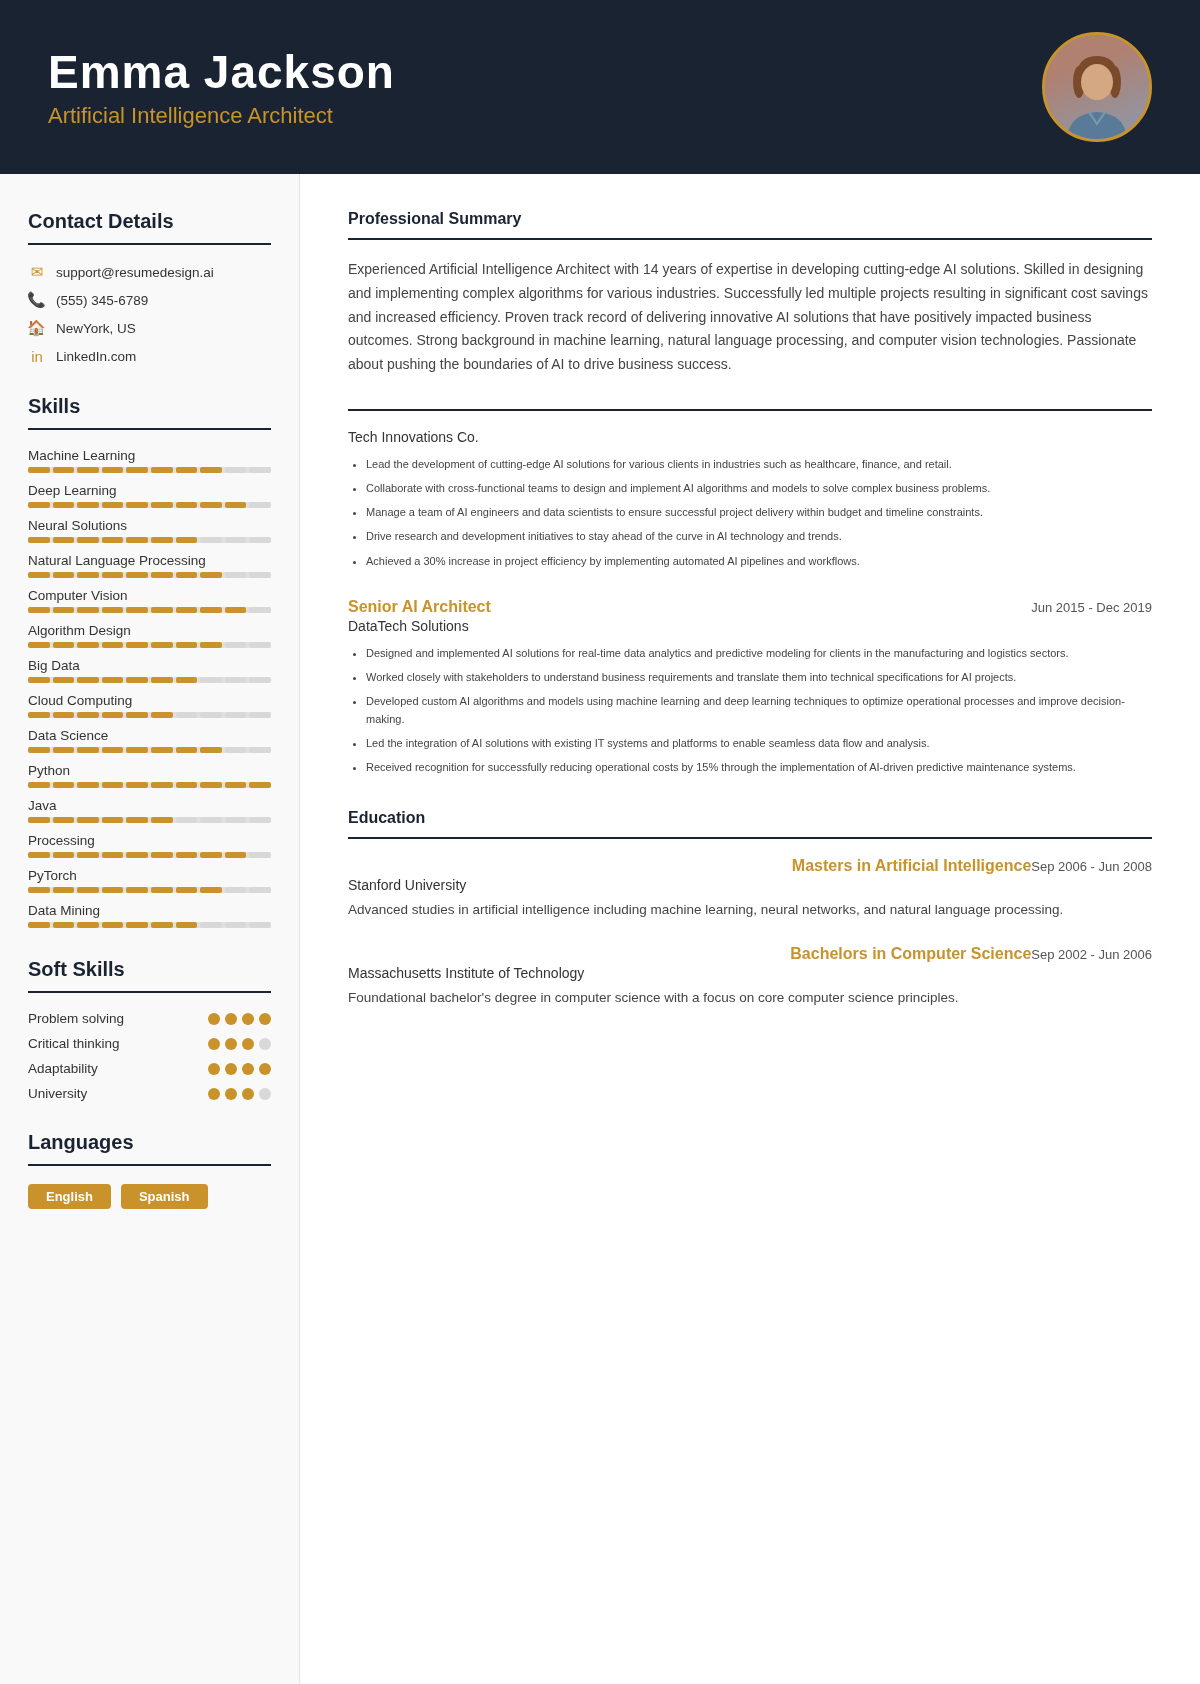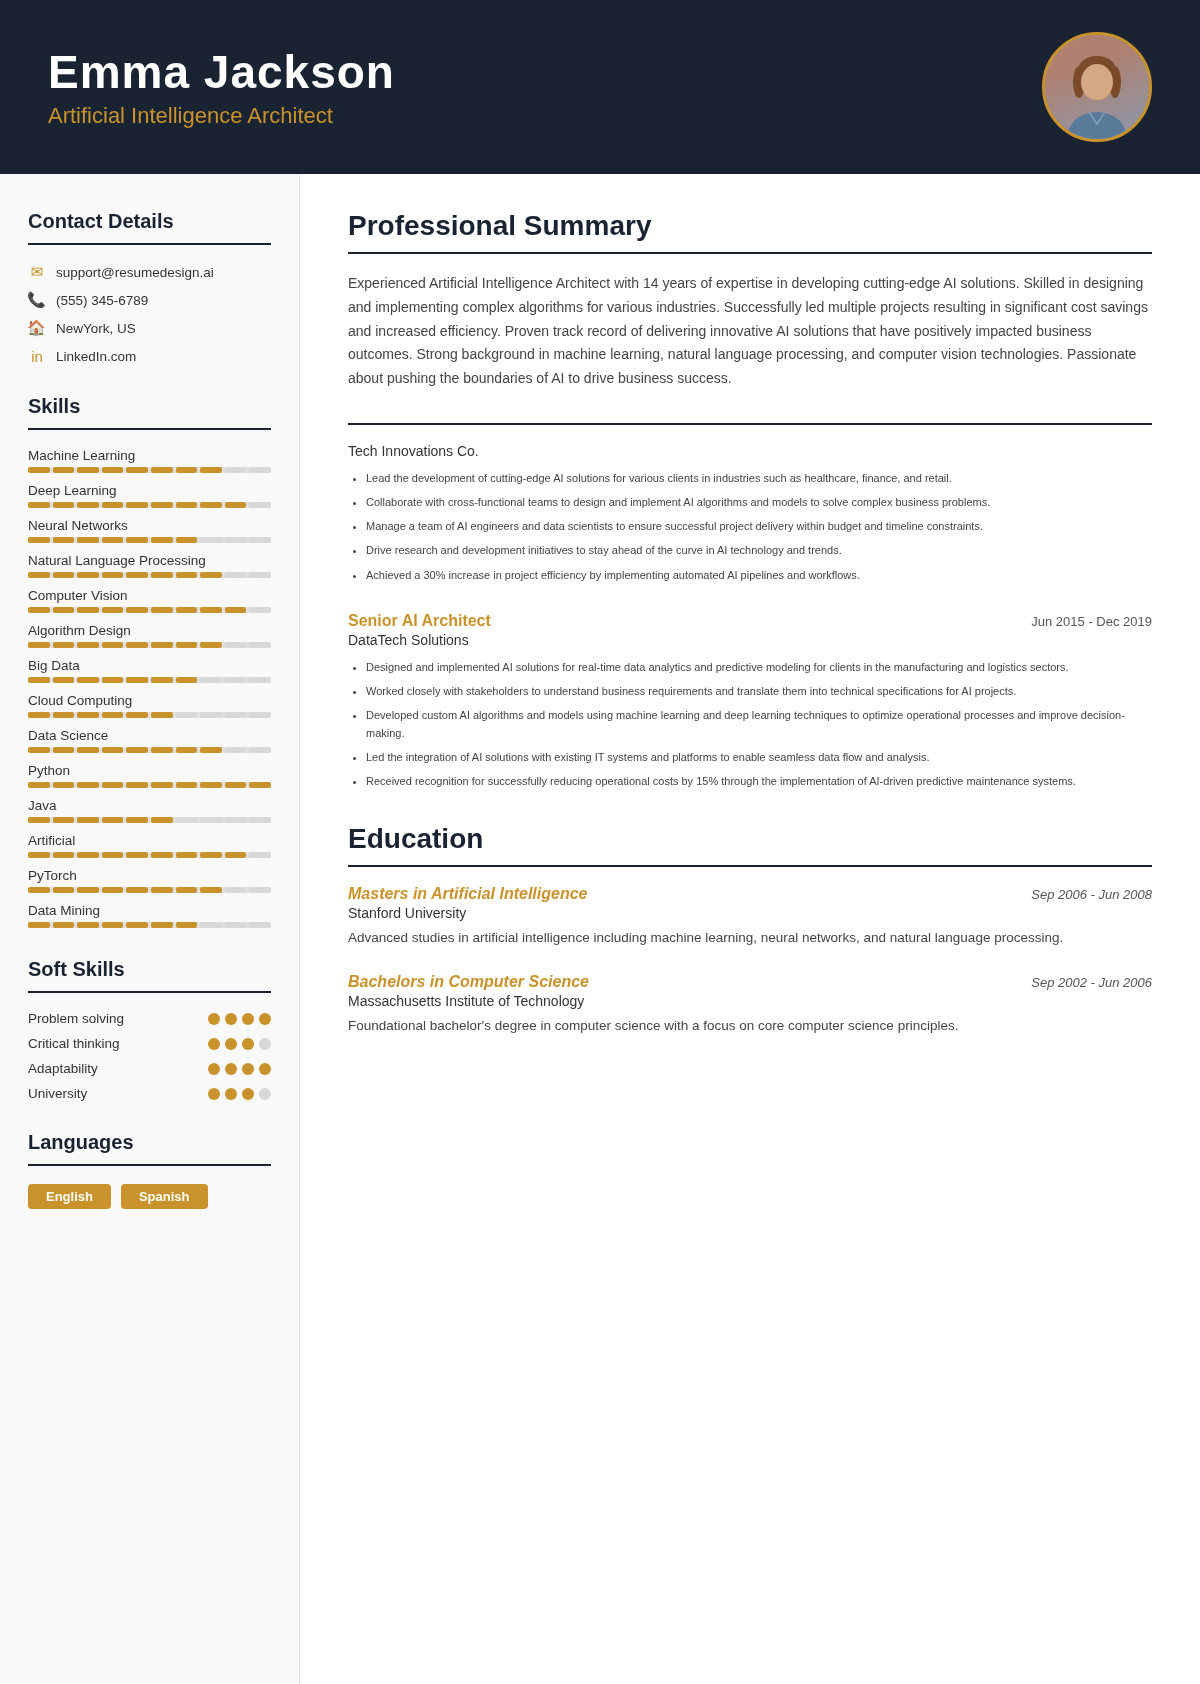--- a/index.html
+++ b/index.html
@@ -171,21 +171,21 @@
 
     
     .main {
       flex: 1;
       padding: 36px 48px;
     }
 
     
     .summary-section { margin-bottom: 32px; }
     .main-section-title {
-      font-size: 28px;
+      font-size: 16px;
       font-weight: 700;
       color: #1a2332;
       margin-bottom: 10px;
     }
     .main-section-divider {
       border: none;
       border-top: 2px solid #1a2332;
       margin-bottom: 18px;
     }
     .summary-text {
@@ -225,24 +225,23 @@
       color: #444;
       line-height: 1.65;
       margin-bottom: 6px;
     }
 
     
     .edu-section { margin-bottom: 32px; }
     .edu-block { margin-bottom: 24px; }
     .edu-header {
       display: flex;
-      justify-content: space-between;
+      justify-content: flex-end;
       align-items: baseline;
       margin-bottom: 2px;
-      font-style: italic;
     }
     .edu-degree {
       color: #c9922a;
       font-size: 16px;
       font-weight: 700;
     }
     .edu-date {
       color: #555;
       font-size: 13px;
     }
@@ -338,21 +337,21 @@
               <div class="skill-segment skill-filled" style="flex: 1 1 0%;"></div>
               <div class="skill-segment skill-filled" style="flex: 1 1 0%;"></div>
               <div class="skill-segment skill-filled" style="flex: 1 1 0%;"></div>
               <div class="skill-segment skill-filled" style="flex: 1 1 0%;"></div>
               <div class="skill-segment skill-filled" style="flex: 1 1 0%;"></div>
               <div class="skill-segment skill-filled" style="flex: 1 1 0%;"></div>
               <div class="skill-segment skill-empty" style="flex: 1 1 0%;"></div>
             </div>
           </div>
           <div class="skill-item">
-            <div class="skill-name">Neural Networks</div>
+            <div class="skill-name">Neural Solutions</div>
             <div class="skill-bar">
               <div class="skill-segment skill-filled" style="flex: 1 1 0%;"></div>
               <div class="skill-segment skill-filled" style="flex: 1 1 0%;"></div>
               <div class="skill-segment skill-filled" style="flex: 1 1 0%;"></div>
               <div class="skill-segment skill-filled" style="flex: 1 1 0%;"></div>
               <div class="skill-segment skill-filled" style="flex: 1 1 0%;"></div>
               <div class="skill-segment skill-filled" style="flex: 1 1 0%;"></div>
               <div class="skill-segment skill-filled" style="flex: 1 1 0%;"></div>
               <div class="skill-segment skill-empty" style="flex: 1 1 0%;"></div>
               <div class="skill-segment skill-empty" style="flex: 1 1 0%;"></div>
@@ -473,21 +472,21 @@
               <div class="skill-segment skill-filled" style="flex: 1 1 0%;"></div>
               <div class="skill-segment skill-filled" style="flex: 1 1 0%;"></div>
               <div class="skill-segment skill-filled" style="flex: 1 1 0%;"></div>
               <div class="skill-segment skill-empty" style="flex: 1 1 0%;"></div>
               <div class="skill-segment skill-empty" style="flex: 1 1 0%;"></div>
               <div class="skill-segment skill-empty" style="flex: 1 1 0%;"></div>
               <div class="skill-segment skill-empty" style="flex: 1 1 0%;"></div>
             </div>
           </div>
           <div class="skill-item">
-            <div class="skill-name">Artificial</div>
+            <div class="skill-name">Processing</div>
             <div class="skill-bar">
               <div class="skill-segment skill-filled" style="flex: 1 1 0%;"></div>
               <div class="skill-segment skill-filled" style="flex: 1 1 0%;"></div>
               <div class="skill-segment skill-filled" style="flex: 1 1 0%;"></div>
               <div class="skill-segment skill-filled" style="flex: 1 1 0%;"></div>
               <div class="skill-segment skill-filled" style="flex: 1 1 0%;"></div>
               <div class="skill-segment skill-filled" style="flex: 1 1 0%;"></div>
               <div class="skill-segment skill-filled" style="flex: 1 1 0%;"></div>
               <div class="skill-segment skill-filled" style="flex: 1 1 0%;"></div>
               <div class="skill-segment skill-filled" style="flex: 1 1 0%;"></div>

